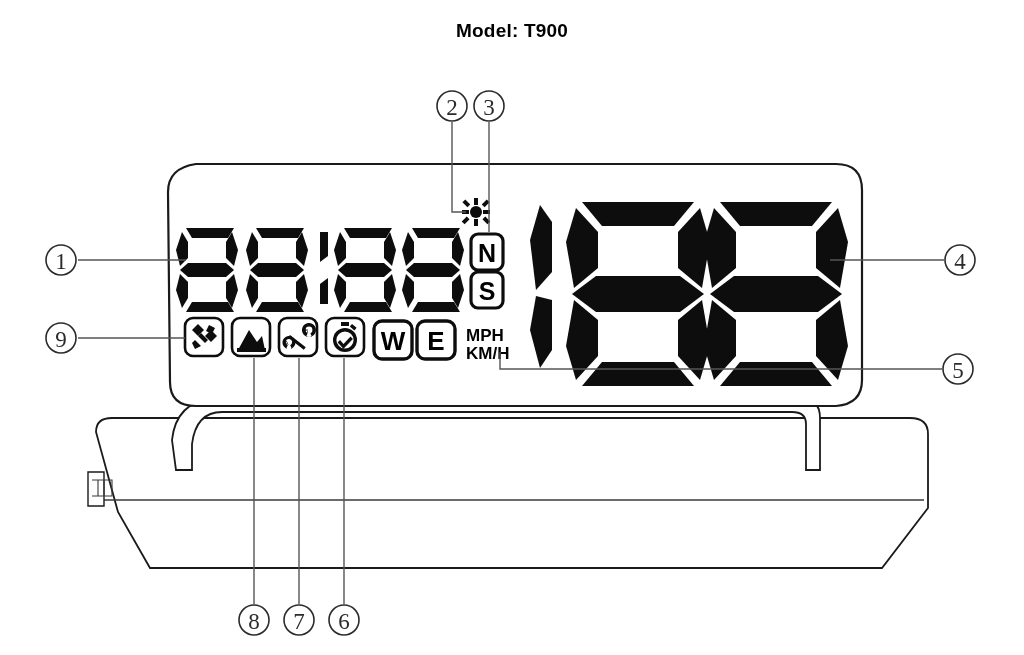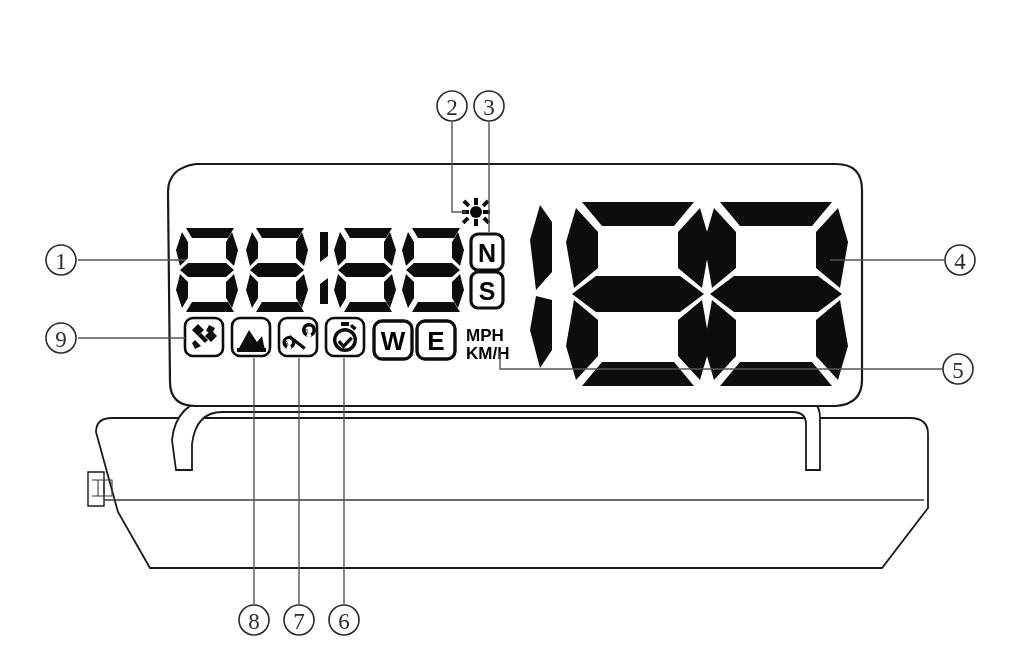--- a/index.html
+++ b/index.html
@@ -59,20 +59,21 @@
   .lead { stroke: #555; stroke-width: 1.4; fill: none; }
   .shell { stroke: #1a1a1a; fill: #ffffff; }
   .seg { fill: #0d0d0d; }
   .thinline { stroke: #3a3a3a; fill: none; }
 </style>
 </head>
 <body>
 
 <div id="stage">
 
+  <div id="title">Model: T900</div>
 
   <svg class="layer" viewBox="0 0 1024 655">
 
     <g>
 
       <path class="shell" stroke-width="1.8" d="M 96 432 Q 96 418 112 418 L 910 418 Q 928 418 928 434 L 928 508 L 882 568 L 150 568 L 118 512 Z"></path>
 
       <path class="thinline" stroke-width="1.6" d="M 100 500 L 924 500"></path>
 
       <path class="shell" stroke-width="1.8" d="M 172 440 Q 176 402 214 398 L 800 398 Q 820 398 820 418 L 820 470 L 806 470 L 806 424 Q 806 412 792 412 L 222 412 Q 196 412 192 444 L 192 470 L 176 470 Z"></path>

